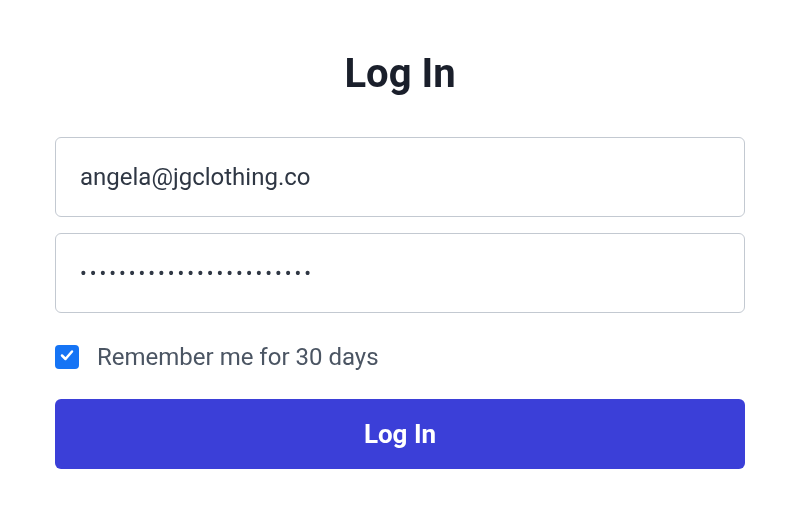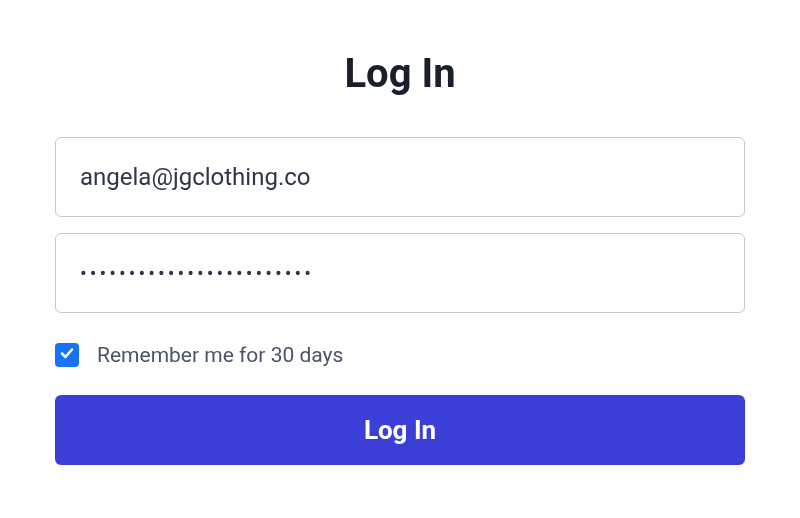--- a/index.html
+++ b/index.html
@@ -62,21 +62,21 @@
       align-items: center;
       justify-content: center;
       cursor: pointer;
       flex-shrink: 0;
     }
     .checkbox svg {
       width: 16px;
       height: 16px;
     }
     .remember-label {
-      font-size: 21px;
+      font-size: 24px;
       color: #4b5563;
       margin-left: 18px;
     }
     .submit-button {
       width: 100%;
       height: 70px;
       background: #3b3fd8;
       color: #ffffff;
       border: none;
       border-radius: 6px;

